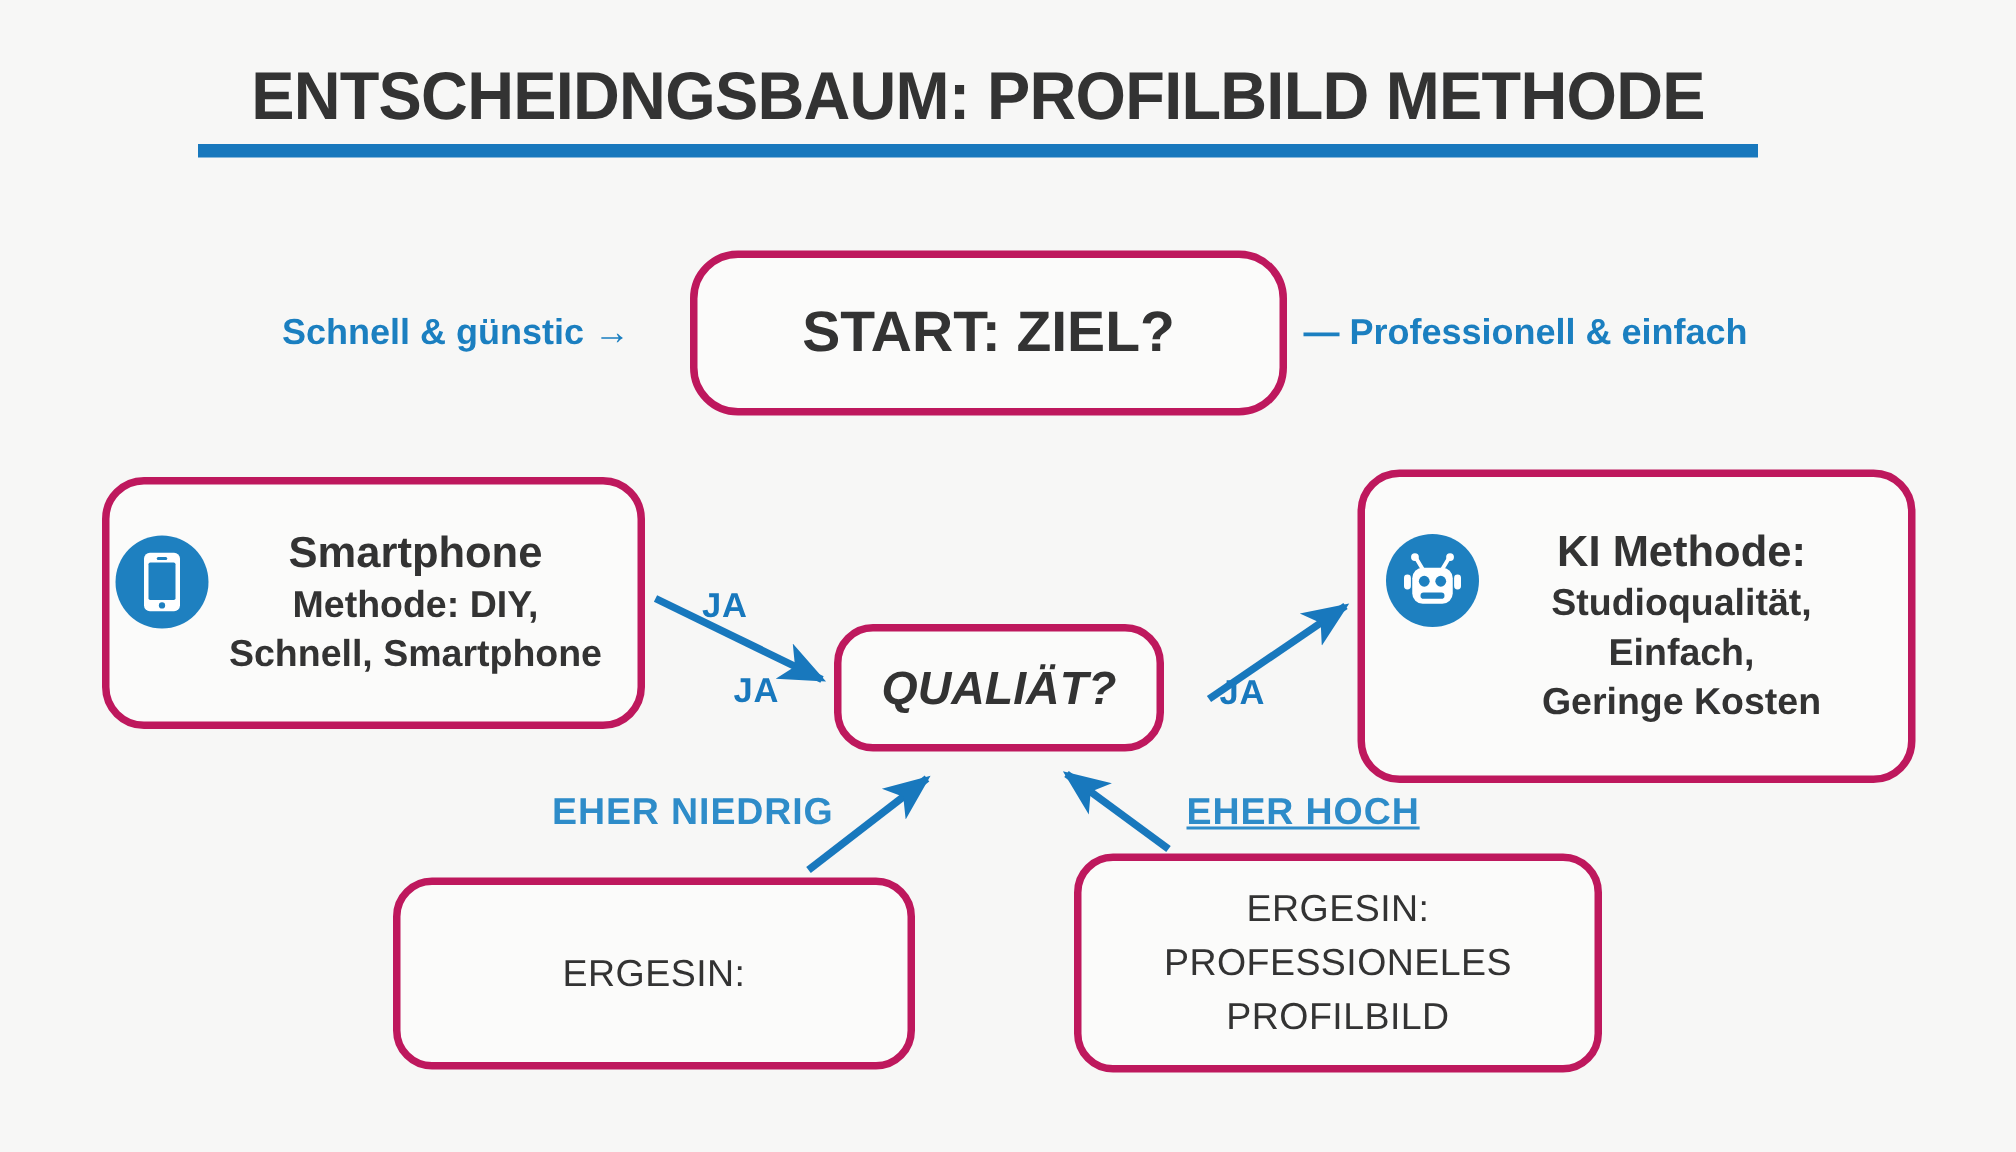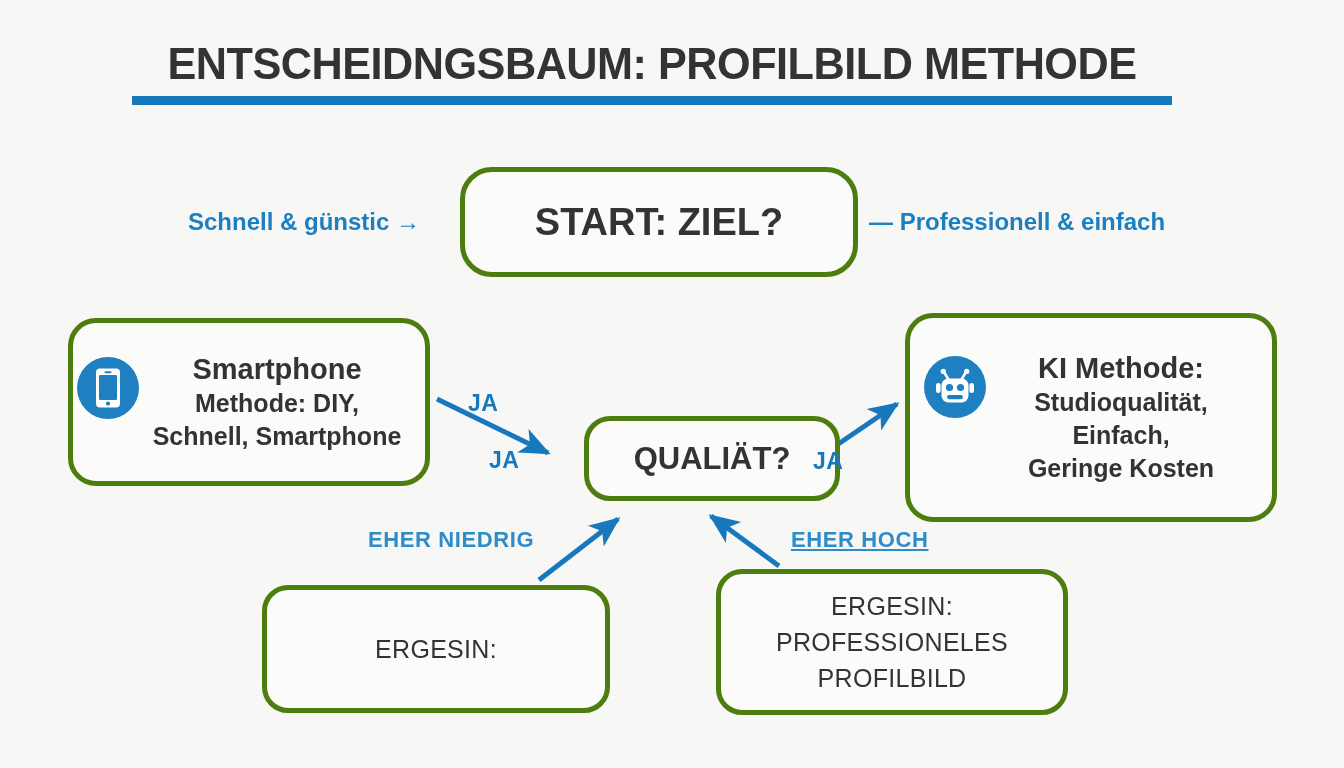--- a/index.html
+++ b/index.html
@@ -40,21 +40,21 @@
     height: 9px;
     background: #1878bd;
     width: 100%;
   }
 
   
   .node {
     position: absolute;
     box-sizing: border-box;
     background: #fbfbfa;
-    border: 5px solid #4d7c0f;
+    border: 5px solid #be185d;
     border-radius: 26px;
     display: flex;
     flex-direction: column;
     align-items: center;
     justify-content: center;
     text-align: center;
     color: #333333;
   }
 
   #node-start {
@@ -64,25 +64,26 @@
     height: 110px;
     border-radius: 32px;
   }
   #node-start .node-title {
     font-size: 38px;
     font-weight: bold;
     letter-spacing: 0px;
   }
 
   #node-quality {
-    left: 584px;
+    left: 556px;
     top: 416px;
-    width: 256px;
+    width: 220px;
     height: 85px;
     border-radius: 26px;
+    font-style: italic;
   }
   #node-quality .node-title {
     font-size: 31px;
     font-weight: bold;
   }
 
   
   #node-smartphone {
     left: 68px;
     top: 318px;
@@ -183,21 +184,21 @@
   .label-ja {
     font-size: 23px;
     letter-spacing: 0.5px;
     color: #1878bd;
   }
   #label-ja-1 { left: 468px; top: 390px; }
   #label-ja-2 { left: 489px; top: 447px; }
   #label-ja-3 { left: 813px; top: 448px; }
 
   .label-branch2 {
-    font-size: 22px;
+    font-size: 25px;
     letter-spacing: 0.6px;
     color: #2e8cc9;
   }
   #label-eher-niedrig { left: 368px; top: 527px; }
   #label-eher-hoch    { left: 791px; top: 527px; text-decoration: underline; }
 
   
   #arrow-layer {
     position: absolute;
     left: 0;

